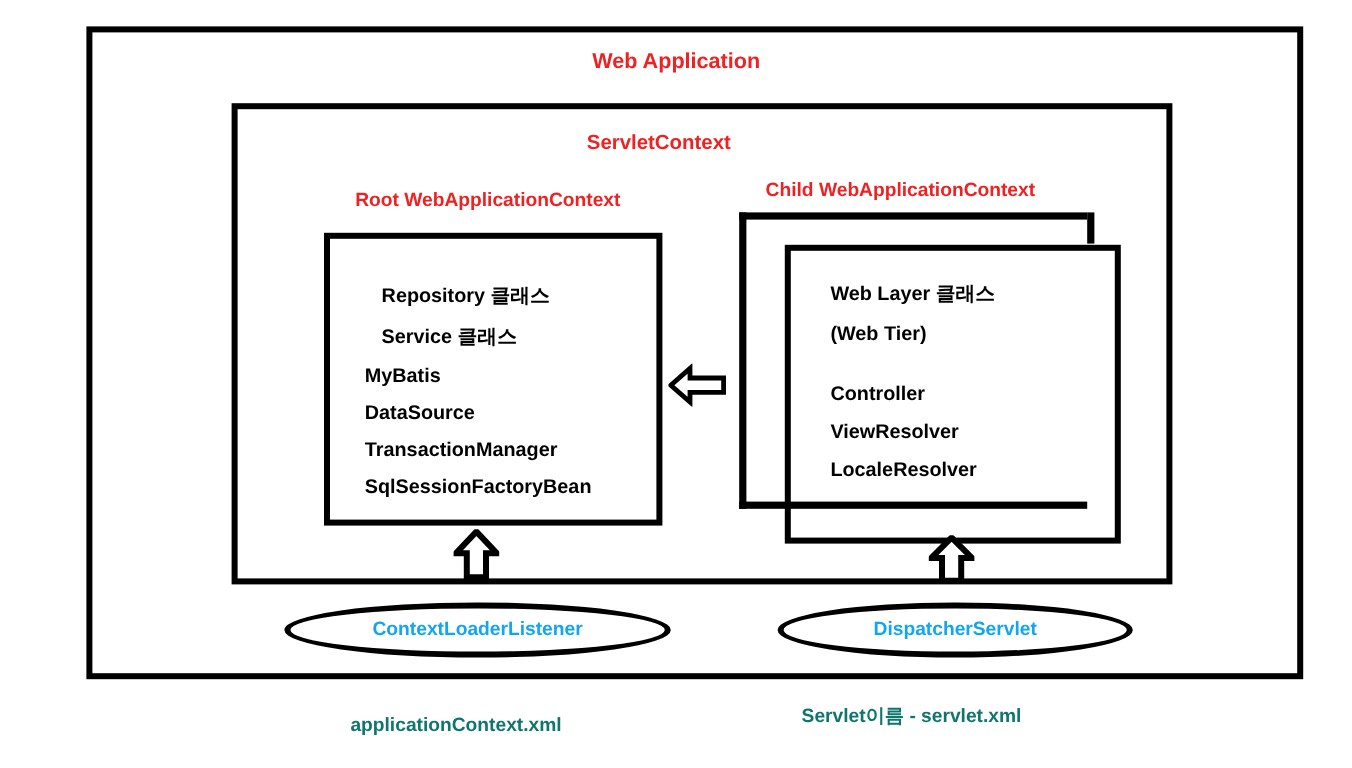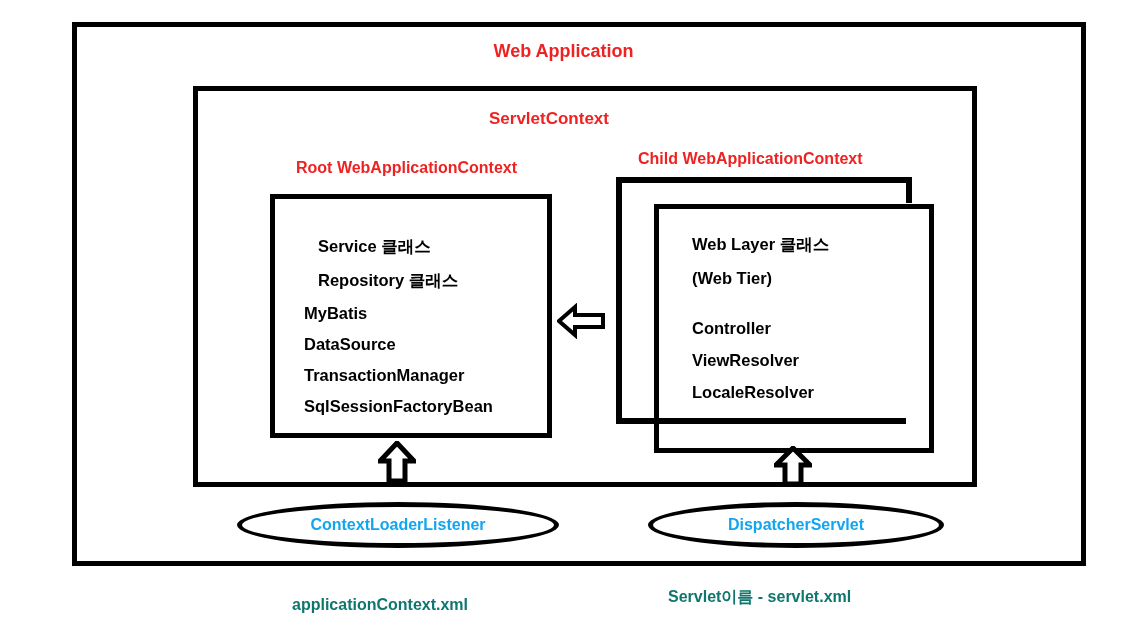--- a/index.html
+++ b/index.html
@@ -142,22 +142,22 @@
 
   <div class="box outer-box"></div>
   <div class="label label-red lbl-web-application">Web Application</div>
 
   <div class="box servlet-box"></div>
   <div class="label label-red lbl-servlet-context">ServletContext</div>
 
   <div class="label label-red lbl-root-context">Root WebApplicationContext</div>
   <div class="box root-box"></div>
   <div class="text-stack root-stack">
+    <div class="line indent">Repository 클래스</div>
     <div class="line indent">Service 클래스</div>
-    <div class="line indent">Repository 클래스</div>
     <div class="line">MyBatis</div>
     <div class="line">DataSource</div>
     <div class="line">TransactionManager</div>
     <div class="line">SqlSessionFactoryBean</div>
   </div>
 
   <div class="label label-red lbl-child-context">Child WebApplicationContext</div>
   <div class="child-bracket"></div>
   <div class="box web-box"></div>
   <div class="text-stack web-stack">

